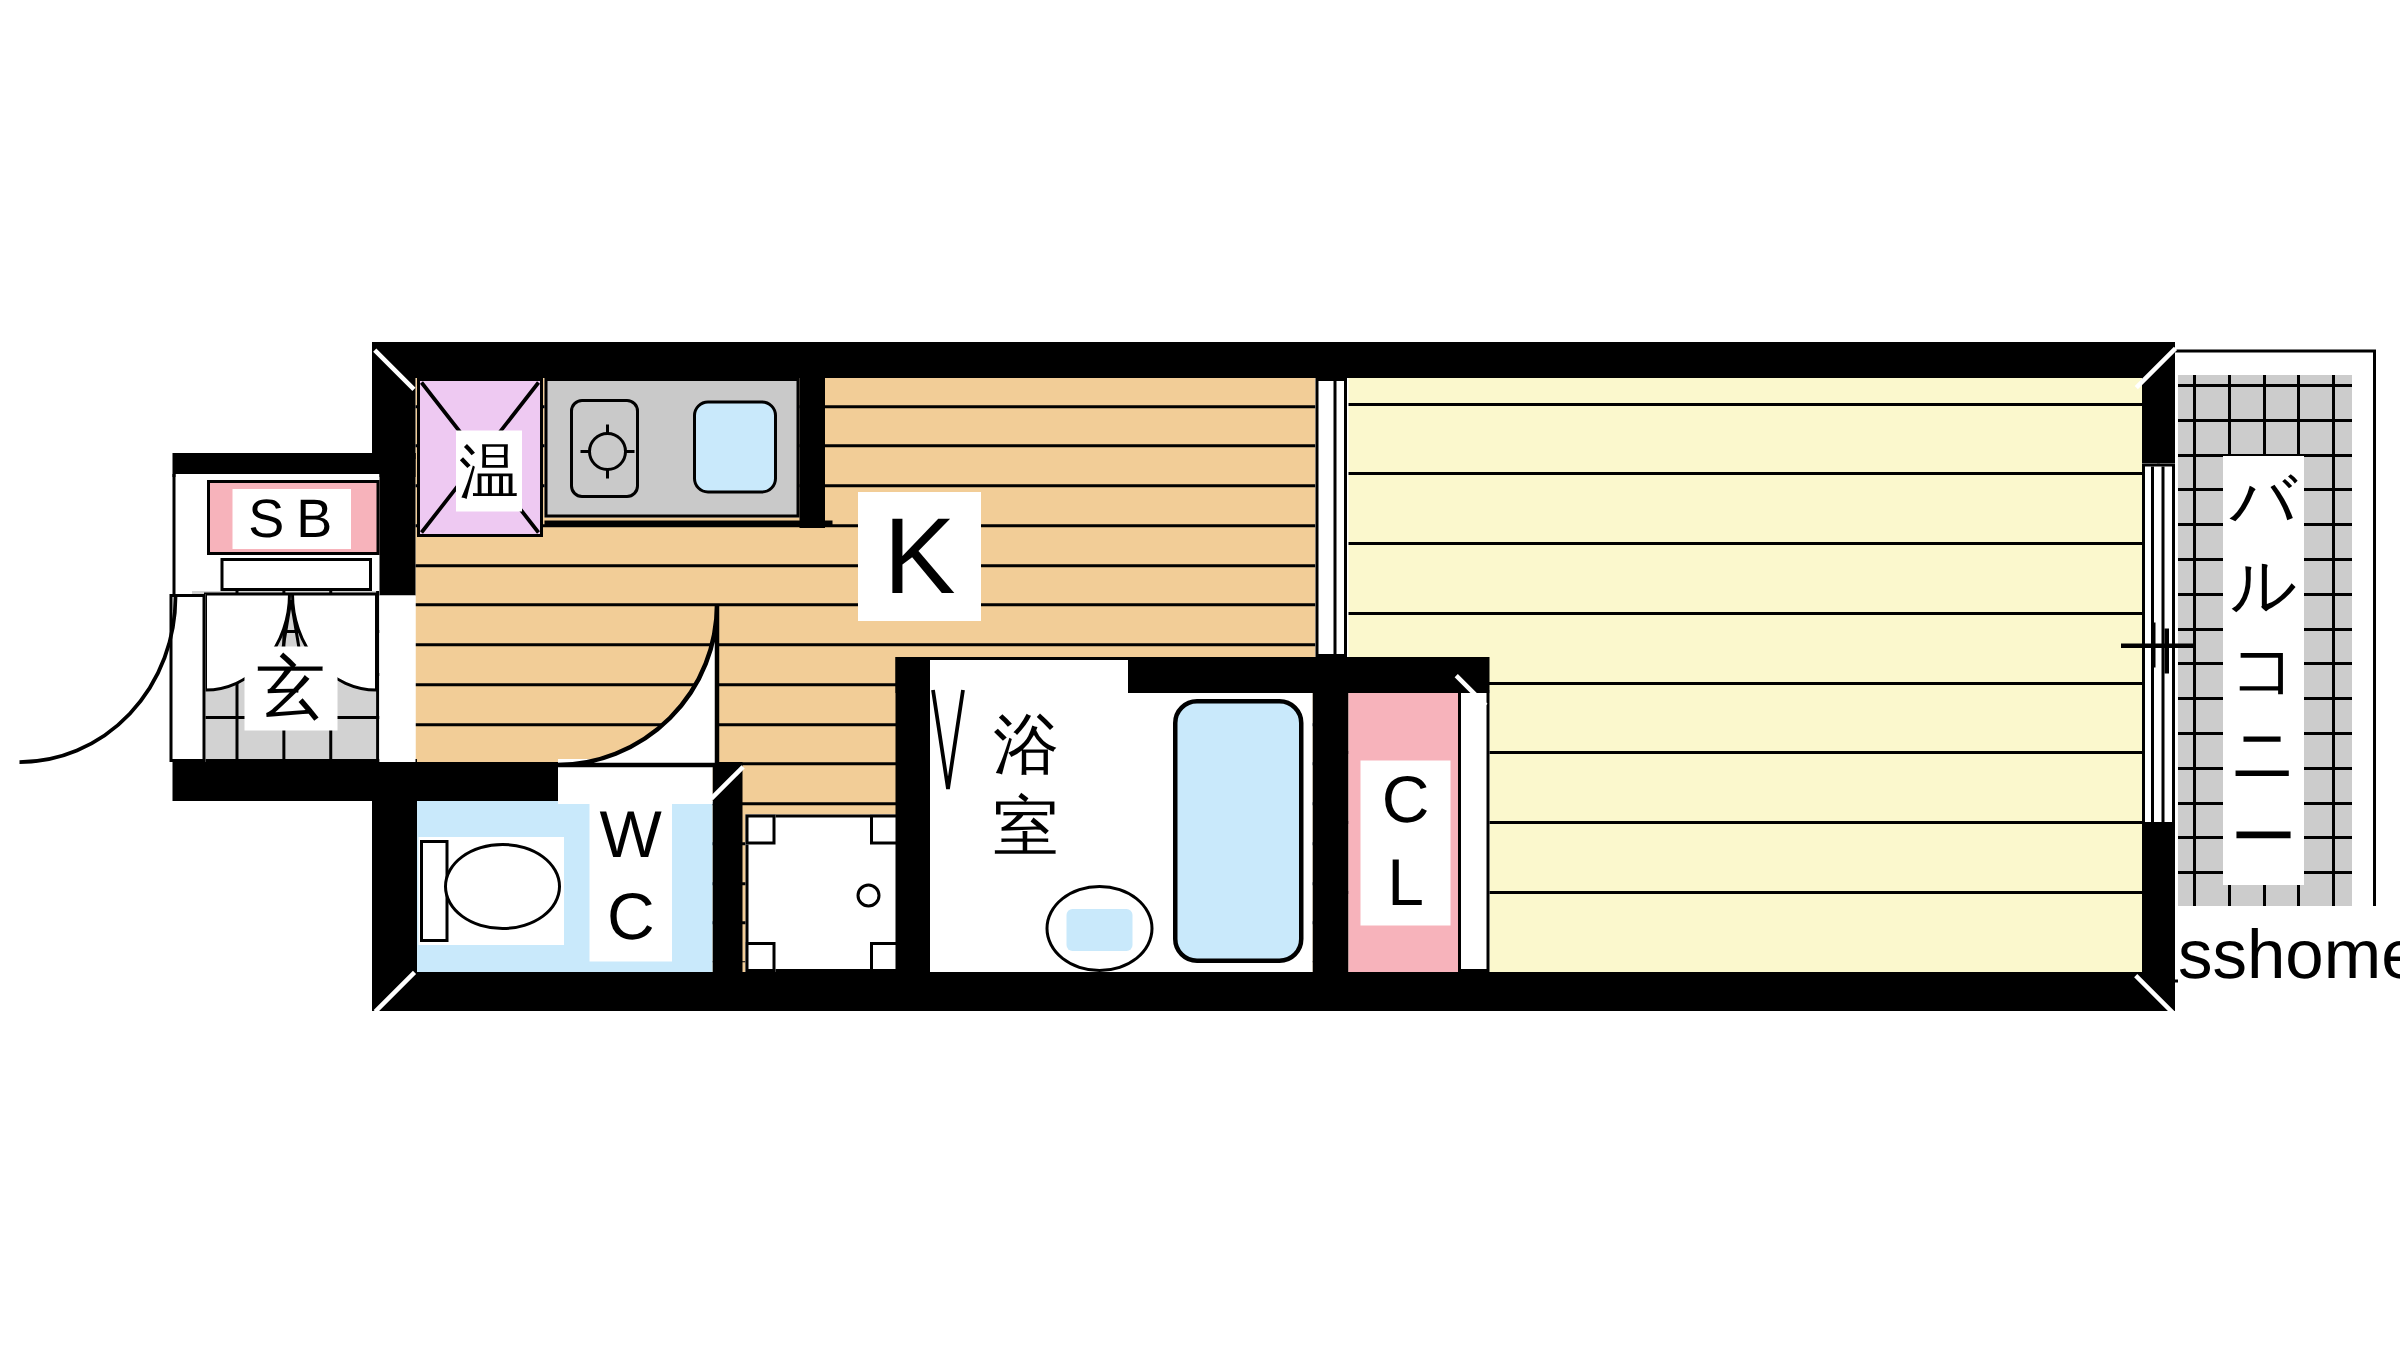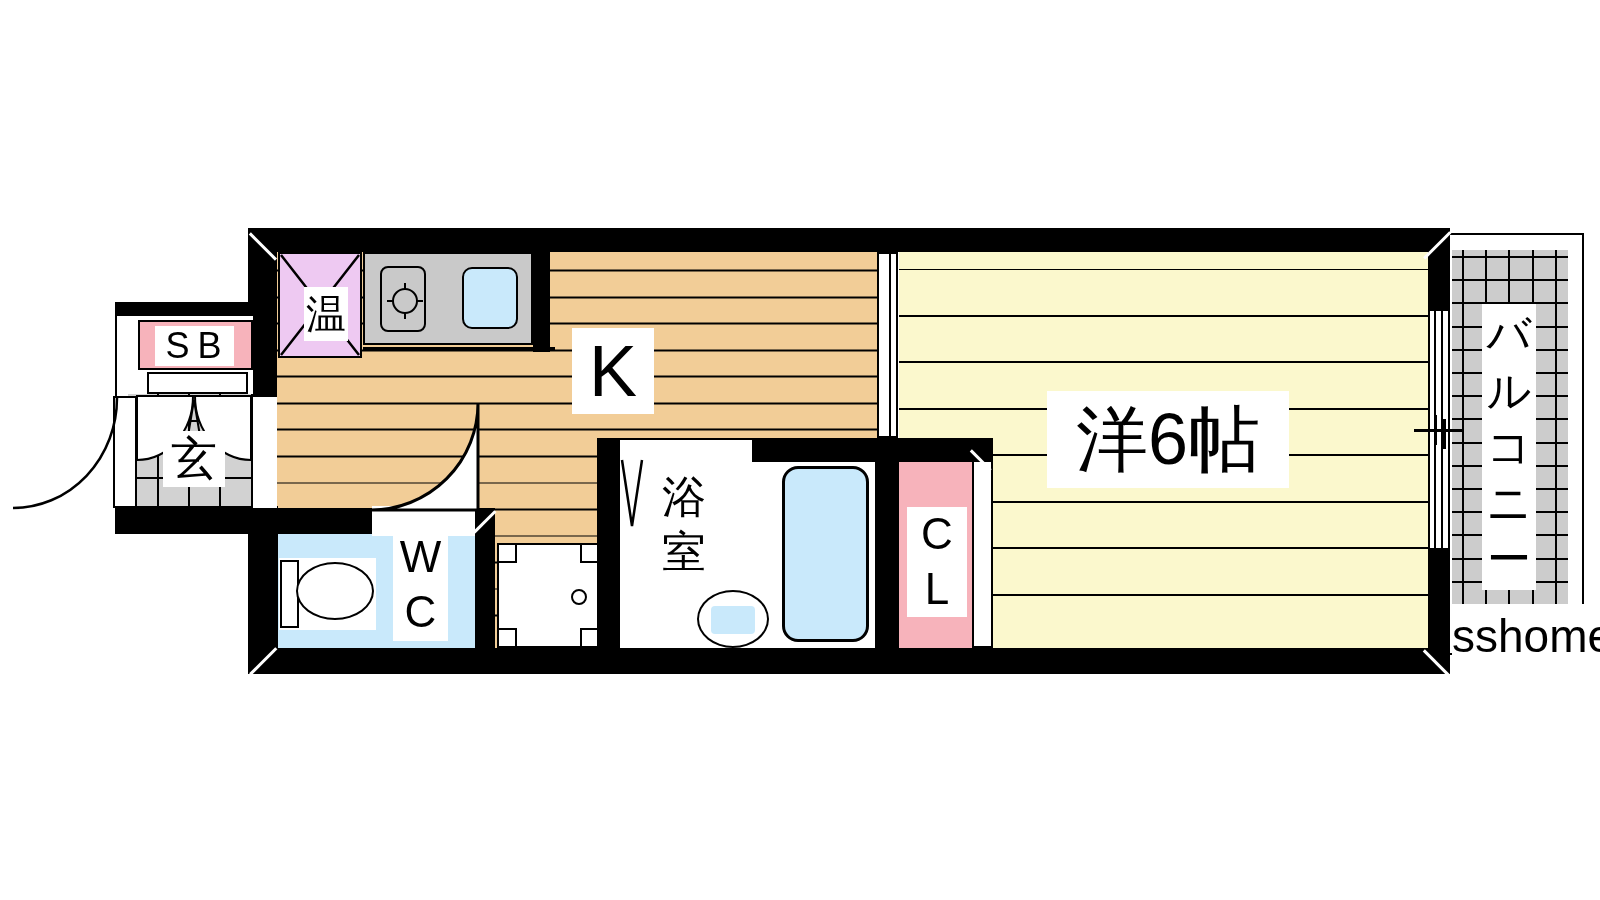--- a/index.html
+++ b/index.html
@@ -138,21 +138,20 @@
 
   <div class="abs" style="left:877px;top:252px;width:21px;height:186px;background:#fff;border:2px solid #000;">
     <div class="abs" style="left:10px;top:0;width:2px;height:182px;background:#000;"></div>
   </div>
 
   <div class="abs" style="left:899px;top:462px;width:73px;height:186px;background:var(--pink);"></div>
   <div class="abs lbl f44" style="left:907px;top:507px;width:60px;height:110px;">C
 L</div>
   <div class="abs" style="left:972px;top:460px;width:21px;height:188px;background:#fff;border:2px solid #000;"></div>
 
-  <div class="abs lbl f72" style="left:1047px;top:391px;width:242px;height:97px;">洋6帖</div>
 
   <div class="abs" style="left:1428px;top:309px;width:22px;height:241px;background:#fff;border:2px solid #000;">
     <div class="abs" style="left:4px;top:0;width:2px;height:237px;background:#000;"></div>
     <div class="abs" style="left:11px;top:0;width:2px;height:237px;background:#000;"></div>
   </div>
   <div class="abs" style="left:1414px;top:429px;width:48px;height:3px;background:#000;"></div>
   <div class="abs" style="left:1434px;top:415px;width:3px;height:30px;background:#000;"></div>
   <div class="abs" style="left:1443px;top:419px;width:3px;height:30px;background:#000;"></div>
 
   <div class="miter" style="left:250px;top:232px;width:37px;transform:rotate(45deg);"></div>

